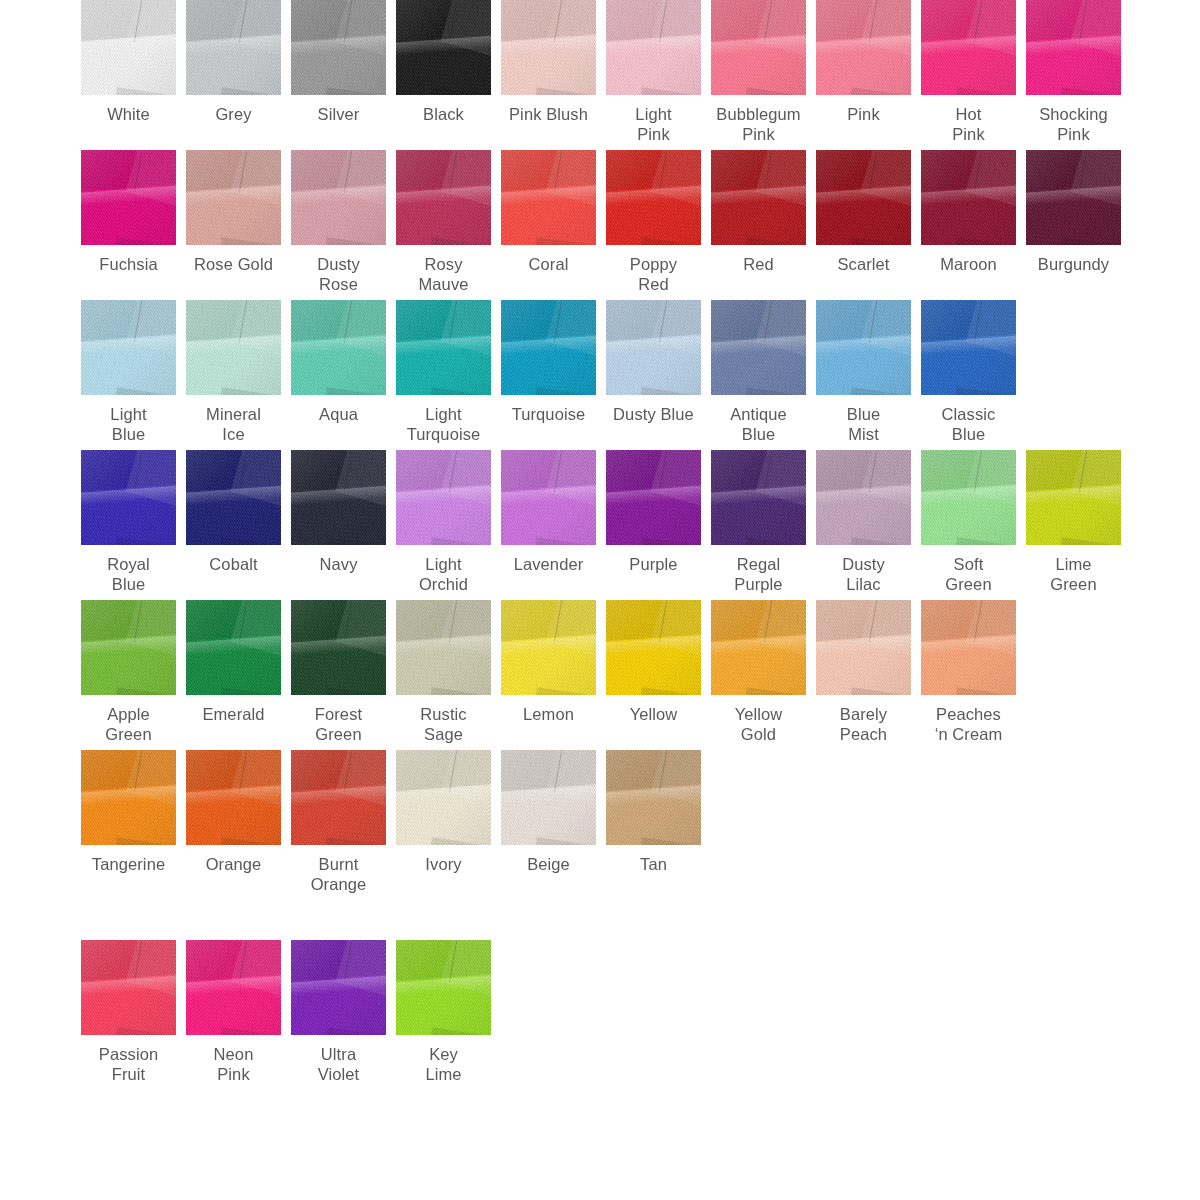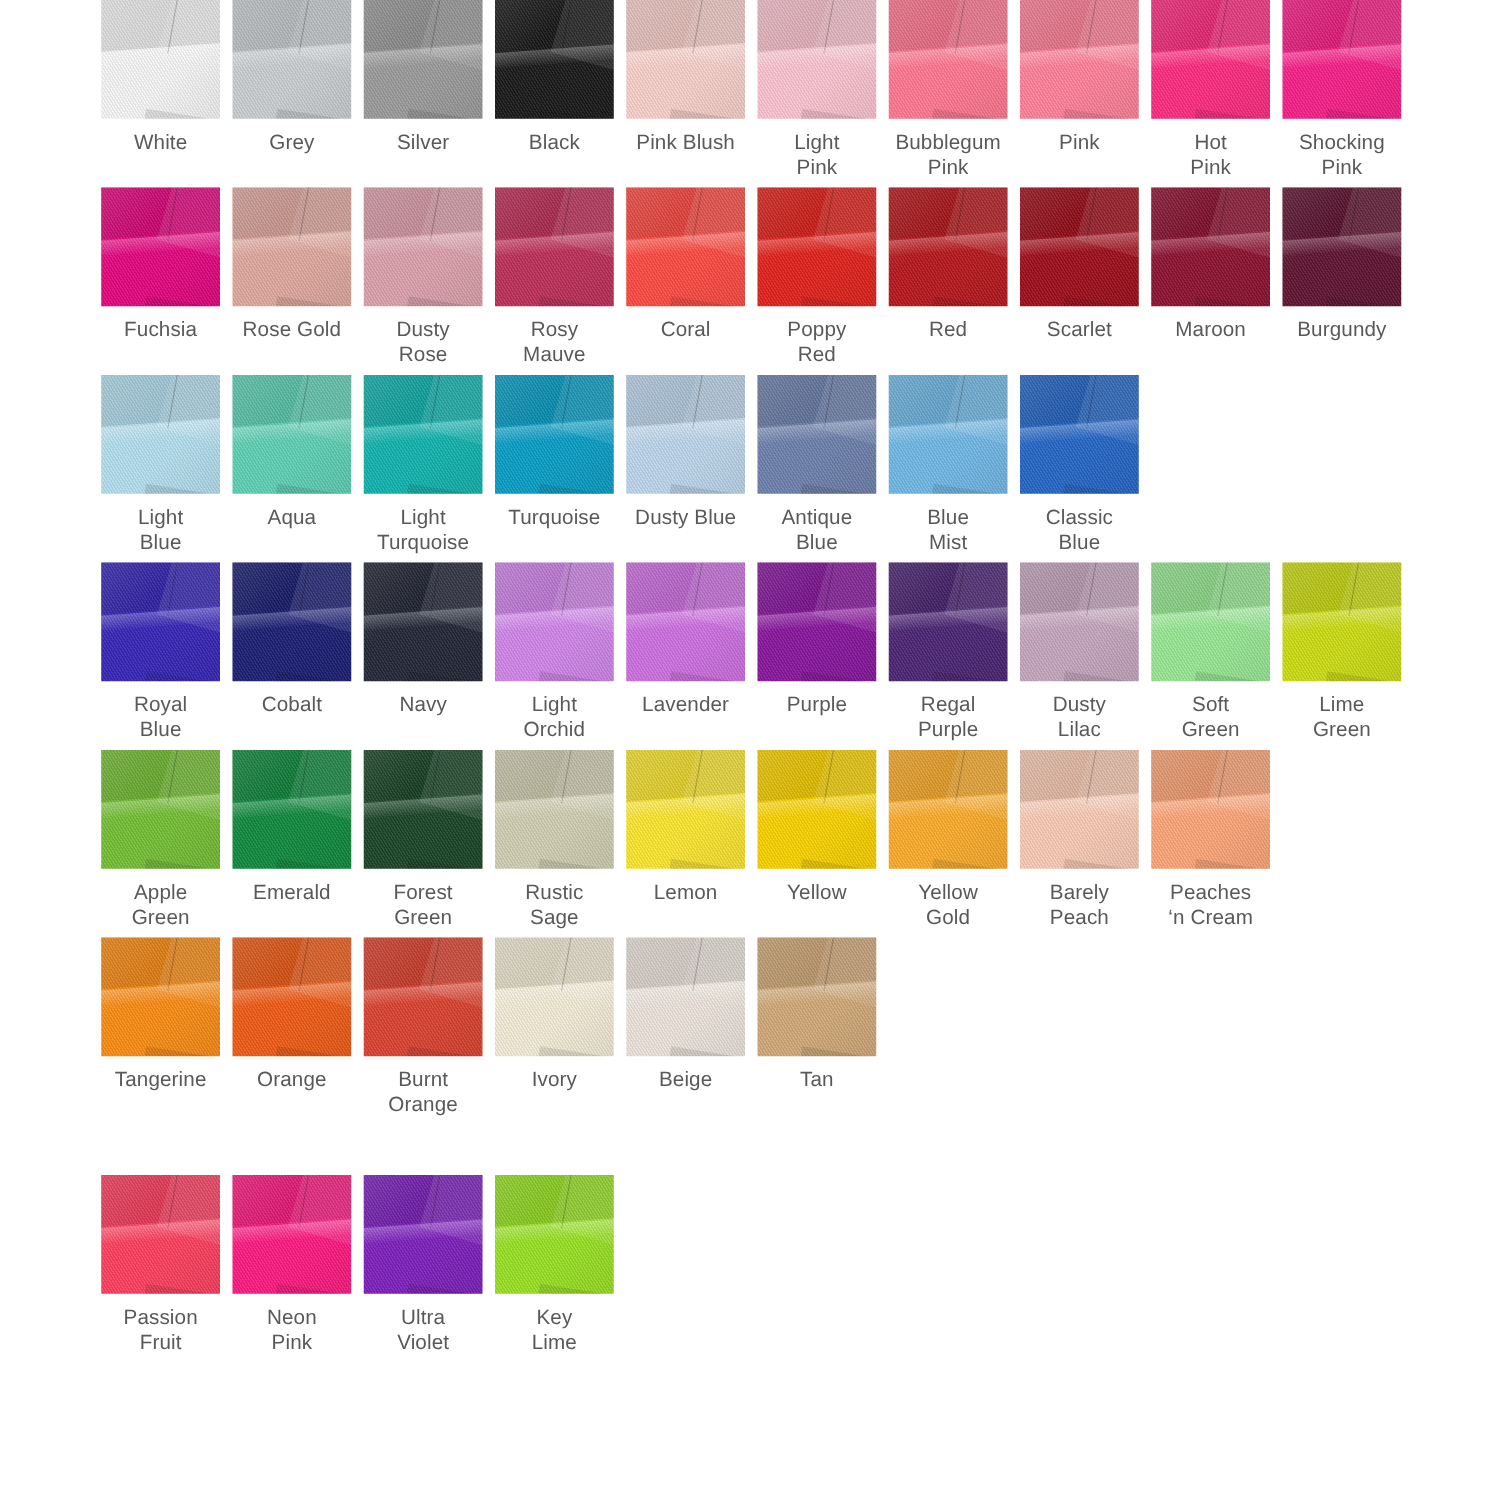--- a/index.html
+++ b/index.html
@@ -422,20 +422,33 @@
           <div class="seam"></div>
           <div class="hilite"></div>
           <div class="bottom-edge"></div>
           <div class="weave"></div>
           <div class="sheen"></div>
         </div>
         <div class="chip-label">Light
 Blue</div>
       </div>
       <div class="swatch-cell">
+        <div class="chip" style="background-color: rgb(191, 232, 218);">
+          <div class="fold-top"></div>
+          <div class="wedge"></div>
+          <div class="seam"></div>
+          <div class="hilite"></div>
+          <div class="bottom-edge"></div>
+          <div class="weave"></div>
+          <div class="sheen"></div>
+        </div>
+        <div class="chip-label">Mineral
+Ice</div>
+      </div>
+      <div class="swatch-cell">
         <div class="chip" style="background-color: rgb(94, 207, 180);">
           <div class="fold-top"></div>
           <div class="wedge"></div>
           <div class="seam"></div>
           <div class="hilite"></div>
           <div class="bottom-edge"></div>
           <div class="weave"></div>
           <div class="sheen"></div>
         </div>
         <div class="chip-label">Aqua</div>

